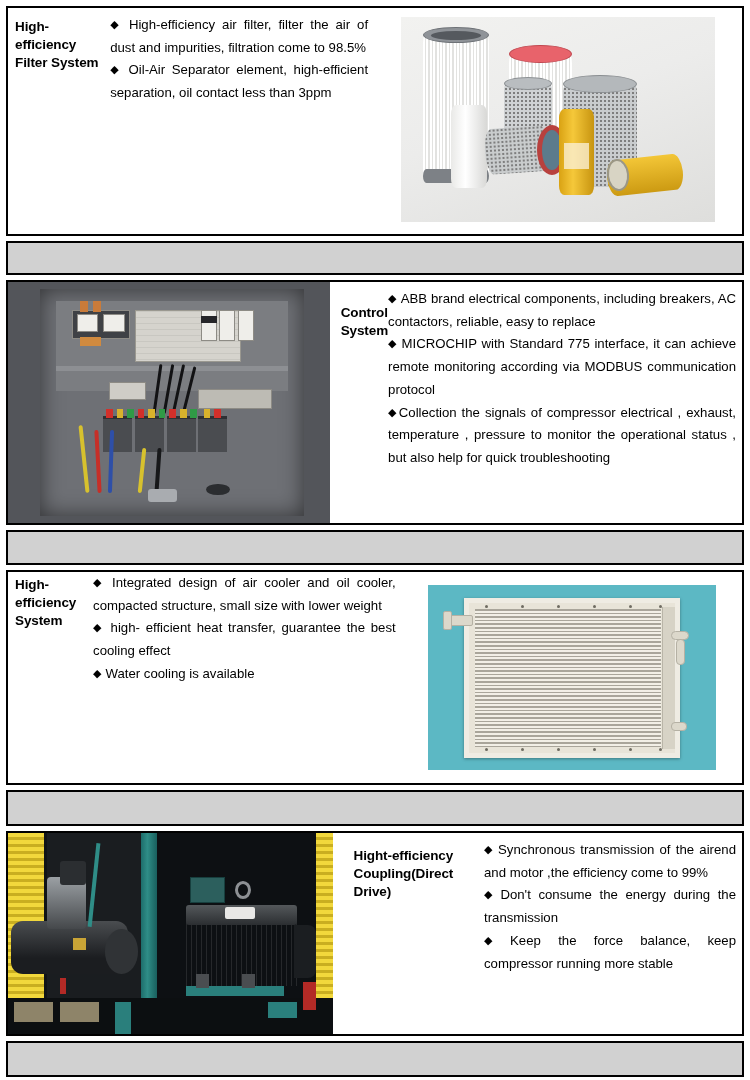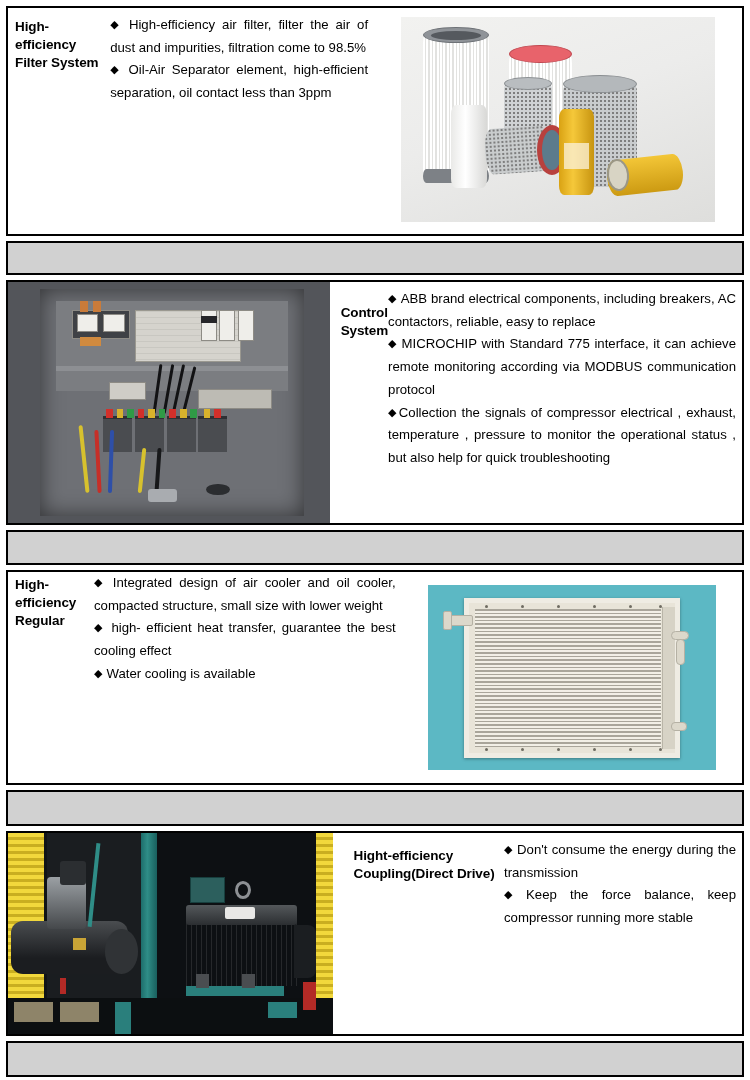--- a/index.html
+++ b/index.html
@@ -340,21 +340,21 @@
         <p class="bullet-line">MICROCHIP with Standard 775 interface, it can achieve remote monitoring according via MODBUS communication protocol</p>
         <p class="bullet-line tight">Collection the signals of compressor electrical , exhaust, temperature , pressure to monitor the operational status , but also help for quick troubleshooting</p>
       </div>
     </div>
   </div>
 
   <div class="divider" id="div-2"></div>
 
   <div class="section" id="sec-cooler">
     <div class="text-col">
-      <div class="sec-title">High-efficiency Regular</div>
+      <div class="sec-title">High-efficiency System</div>
       <div class="bullets">
         <p class="bullet-line wide">Integrated design of air cooler and oil cooler, compacted structure, small size with lower weight</p>
         <p class="bullet-line wide">high- efficient heat transfer, guarantee the best cooling effect</p>
         <p class="bullet-line">Water cooling is available</p>
       </div>
     </div>
     <div class="img-col">
       <div class="photo cooler-photo">
         <div class="cooler-core">
           <div class="cooler-fins"></div>
@@ -414,20 +414,21 @@
         <div class="red-part" style="left:91%;top:74%;width:4%;height:14%;"></div>
         <div class="red-part" style="left:16%;top:72%;width:2%;height:8%;"></div>
         <div style="position:absolute;left:2%;top:84%;width:12%;height:10%;background:#8e8469;"></div>
         <div style="position:absolute;left:16%;top:84%;width:12%;height:10%;background:#8e8469;"></div>
         <div style="position:absolute;left:80%;top:84%;width:9%;height:8%;background:#2a7f7c;"></div>
       </div>
     </div>
     <div class="text-col">
       <div class="sec-title">Hight-efficiency Coupling(Direct Drive)</div>
       <div class="bullets">
+        <p class="bullet-line">Synchronous transmission of the airend and motor ,the efficiency come to 99%</p>
         <p class="bullet-line">Don't consume the energy during the transmission</p>
         <p class="bullet-line">Keep the force balance, keep compressor running more stable</p>
       </div>
     </div>
   </div>
 
   <div class="divider" id="div-4"></div>
 
 </div>
 

